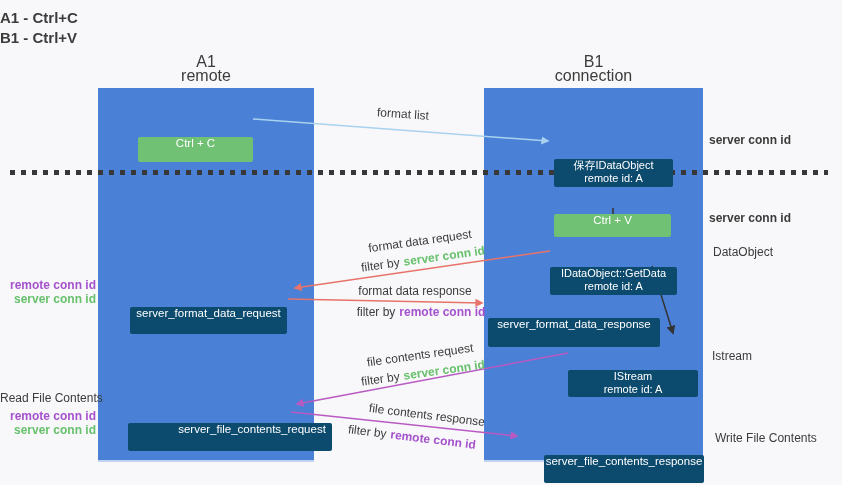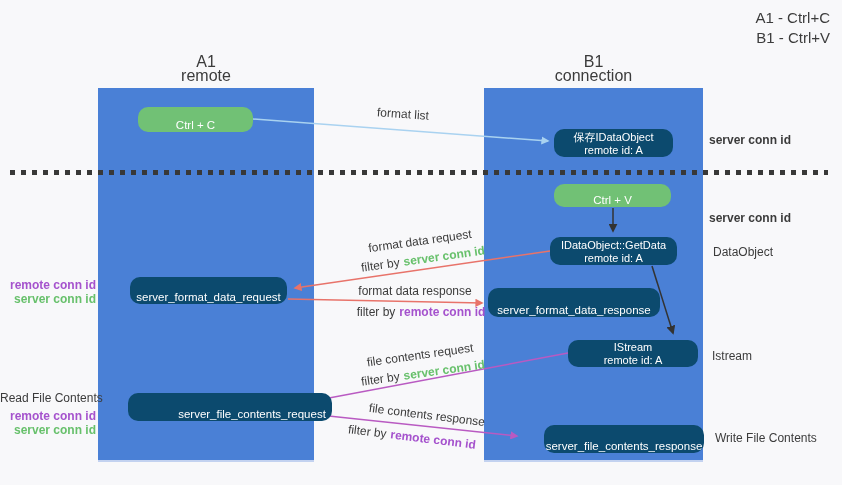--- a/index.html
+++ b/index.html
@@ -1,29 +1,29 @@
 <!DOCTYPE html>
 <html><head>
 <meta charset="utf-8">
 <style>
   html,body{margin:0;padding:0;}
   body{background:#f8f8fa;font-family:"Liberation Sans","DejaVu Sans",sans-serif;}
   .canvas{position:relative;width:842px;height:485px;background:#f8f8fa;overflow:hidden;color:#3b3b3b;}
   .abs{position:absolute;}
-  .title{left:0;top:8px;width:830px;text-align:right;font-size:15px;line-height:20px;color:#3c3c3c;}
+  .title{left:0;top:8px;width:830px;text-align:left;font-size:15px;line-height:20px;color:#3c3c3c;font-weight:bold;}
   .col-header{top:55px;text-align:center;font-size:16px;line-height:14px;color:#3b3b3b;}
   .col-header.left{left:98px;width:216px;}
   .col-header.right{left:484px;width:219px;}
   .lifeline{top:88px;height:372px;background:#4a80d6;border-bottom:2px solid #c3d2f0;}
   .lifeline.left{left:98px;width:216px;}
   .lifeline.right{left:484px;width:219px;}
   .divider{left:10px;top:170px;width:818px;height:5px;
     background:repeating-linear-gradient(90deg,#383838 0 5px,transparent 5px 11px);}
-  .box{display:flex;flex-direction:column;align-items:center;justify-content:flex-end;
-    color:#fff;text-align:center;border-radius:10px;font-size:11.5px;line-height:13px;}
+  .box{display:flex;flex-direction:column;align-items:center;justify-content:flex-start;
+    color:#fff;text-align:center;border-radius:2px;font-size:11.5px;line-height:13px;margin-top:30px;}
   .box.green{background:#71c175;}
   .box.orange{background:#0c4a6e;}
   .box .l2{font-size:11px;}
   .arrow-label{font-size:12px;color:#3c3c3c;white-space:nowrap;}
   .center{transform:translate(-50%,-50%);}
   .r-neg8{transform:translate(-50%,-50%) rotate(-8deg);}
   .r-pos7{transform:translate(-50%,-50%) rotate(7deg);}
   .r-pos4{transform:translate(-50%,-50%) rotate(4deg);}
   .green-t{color:#67c06b;font-weight:bold;}
   .purple-t{color:#a552cd;font-weight:bold;}

